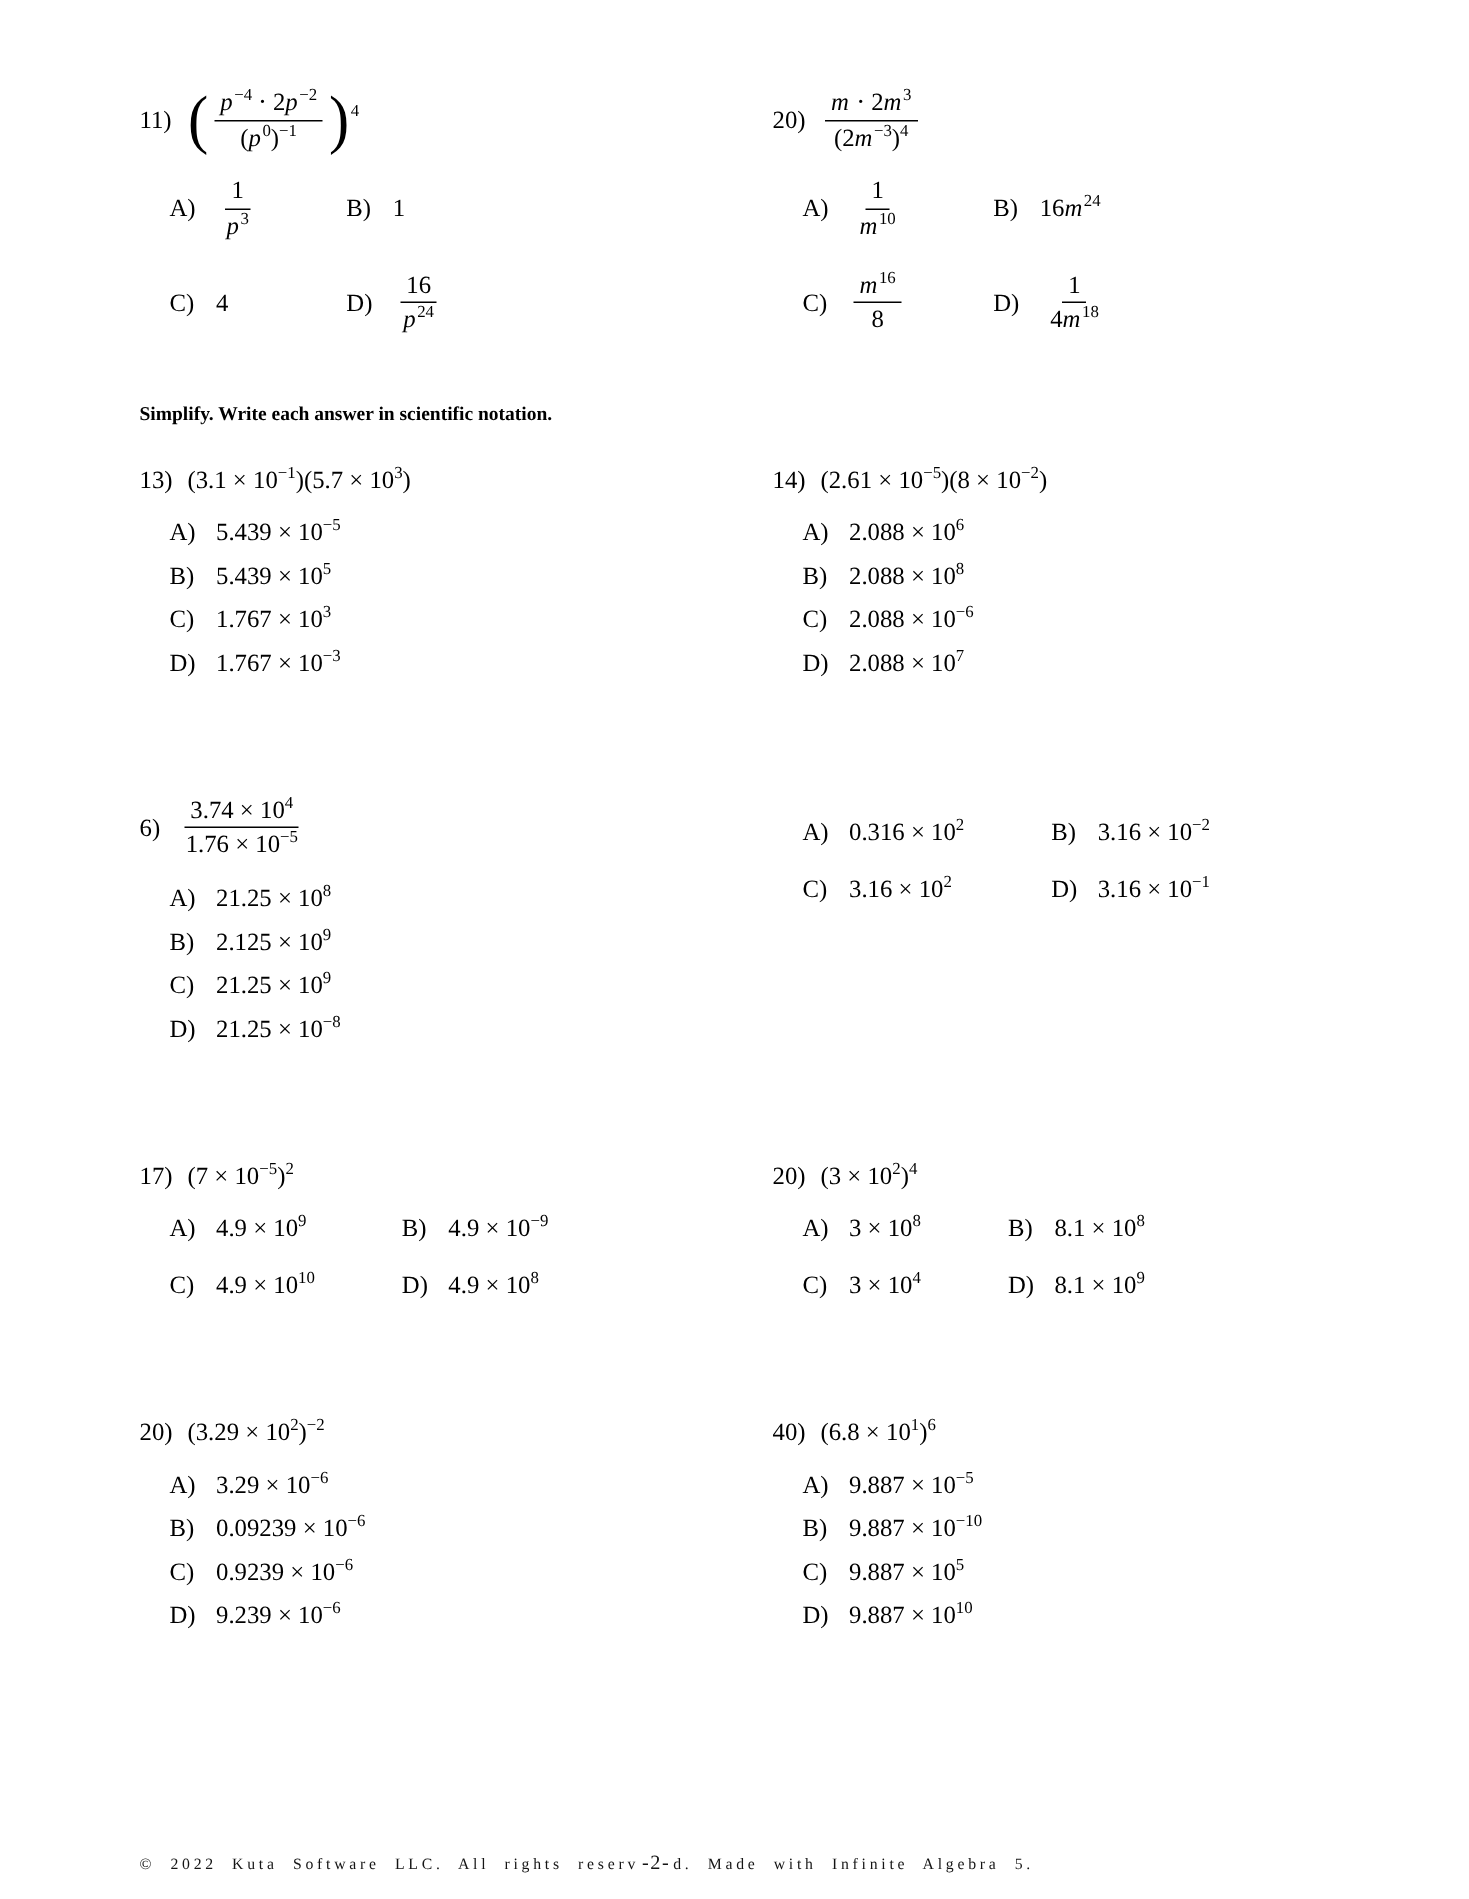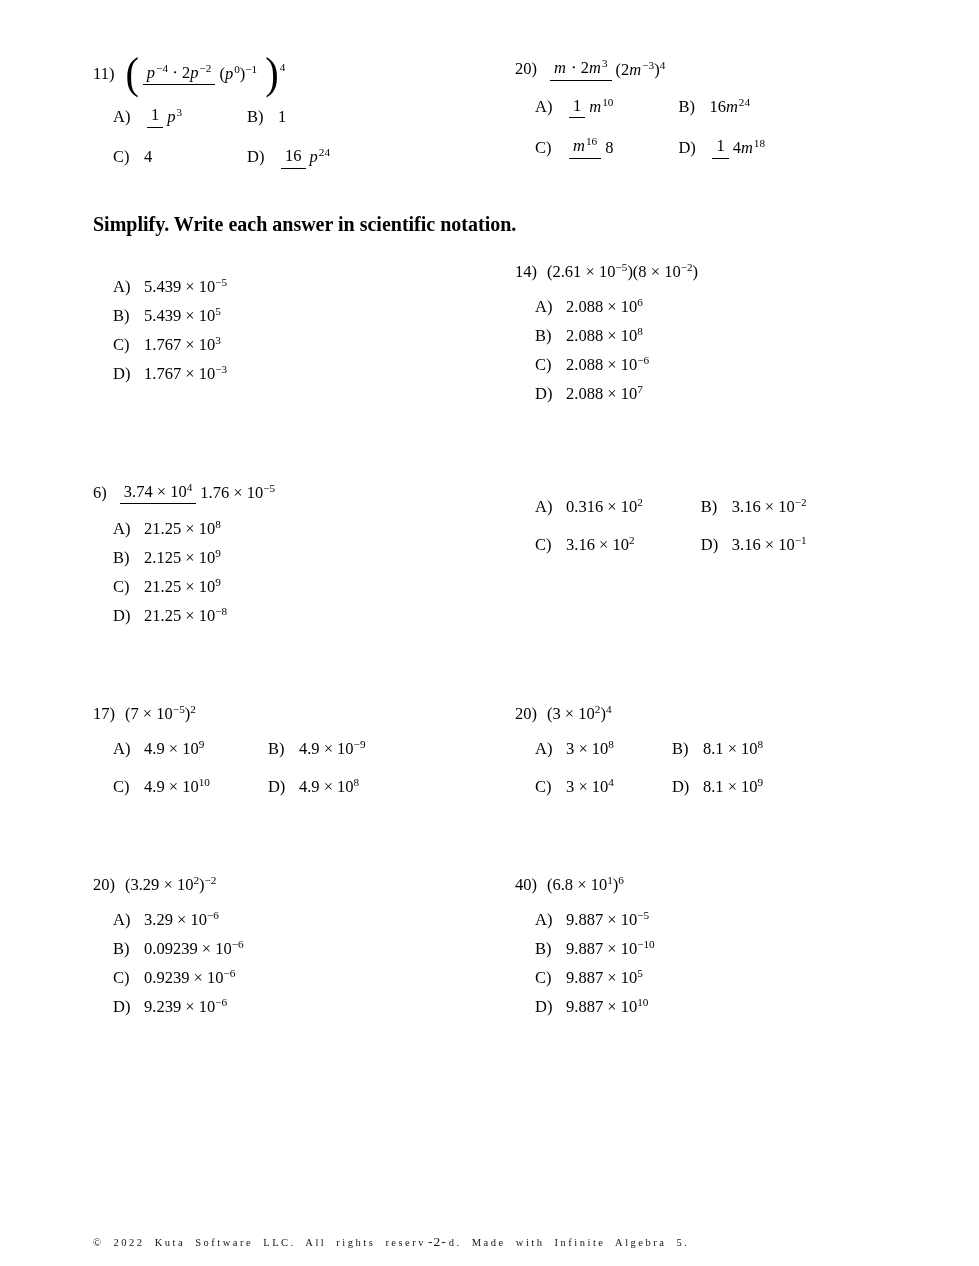--- a/index.html
+++ b/index.html
@@ -4,31 +4,31 @@
 <style>
   html,body{margin:0;padding:0;background:#e8e8e8;}
   .page{
     width:979px;min-height:1266px;margin:0 auto;background:#ffffff;
     position:relative;box-sizing:border-box;
     padding:58px 80px 60px 93px;
     font-family:"Liberation Serif","DejaVu Serif",serif;
     font-size:16.5px;color:#000;
   }
   .problems-grid{display:grid;grid-template-columns:422px 1fr;row-gap:78px;align-items:start;}
-  .section-heading{font-size:20px;font-weight:bold;margin:44px 0 26px 0;}
+  .section-heading{font-size:13px;font-weight:bold;margin:44px 0 26px 0;}
   .problem{break-inside:avoid;}
   .prob-head{display:flex;align-items:center;gap:10px;}
   .prob-num{white-space:nowrap;}
   .choices{margin:15px 0 0 20px;display:grid;justify-content:start;}
   .cols-1{grid-template-columns:max-content;row-gap:9px;}
   .cols-2{grid-template-columns:max-content max-content;column-gap:58px;row-gap:18px;}
   .choice{display:flex;align-items:center;gap:9px;}
   .choice-label{min-width:22px;}
   
-  .mfrac{display:inline-flex;flex-direction:row;align-items:center;vertical-align:middle;margin:0 3px;text-align:left;line-height:1.25;}
+  .mfrac{display:inline-flex;flex-direction:column;align-items:center;vertical-align:middle;margin:0 3px;text-align:left;line-height:1.25;}
   .mnum{padding:0 4px 1px 4px;border-bottom:1px solid #000;}
   .mden{padding:1px 4px 0 4px;}
   sup.msup{font-size:68%;line-height:0;vertical-align:super;letter-spacing:0;}
   i.mvar{font-style:italic;padding-right:1px;}
   .mbig{display:inline-flex;align-items:center;vertical-align:middle;}
   .bigp{font-size:245%;font-weight:400;line-height:0.8;transform:scaleY(1.08);padding:0 1px;}
   .mbigin{display:inline-block;}
   
   .footer{
     position:absolute;left:93px;bottom:16px;white-space:nowrap;
@@ -114,20 +114,24 @@
               </span></span>
           </div>
         </div>
   </div>
     </section>
 
   <h2 class="section-heading">Simplify.  Write each answer in scientific notation.</h2>
 
   <section id="problems-sci" class="problems-grid">
       <div class="problem">
+    <div class="prob-head">
+      <span class="prob-num">13)</span>
+      <span class="prob-q">(3.1 × 10<sup class="msup">−1</sup>)(5.7 × 10<sup class="msup">3</sup>)</span>
+    </div>
     <div class="choices cols-1">
           <div class="choice">
             <span class="choice-label">A)</span>
             <span class="choice-math">5.439 × 10<sup class="msup">−5</sup></span>
           </div>
           <div class="choice">
             <span class="choice-label">B)</span>
             <span class="choice-math">5.439 × 10<sup class="msup">5</sup></span>
           </div>
           <div class="choice">

